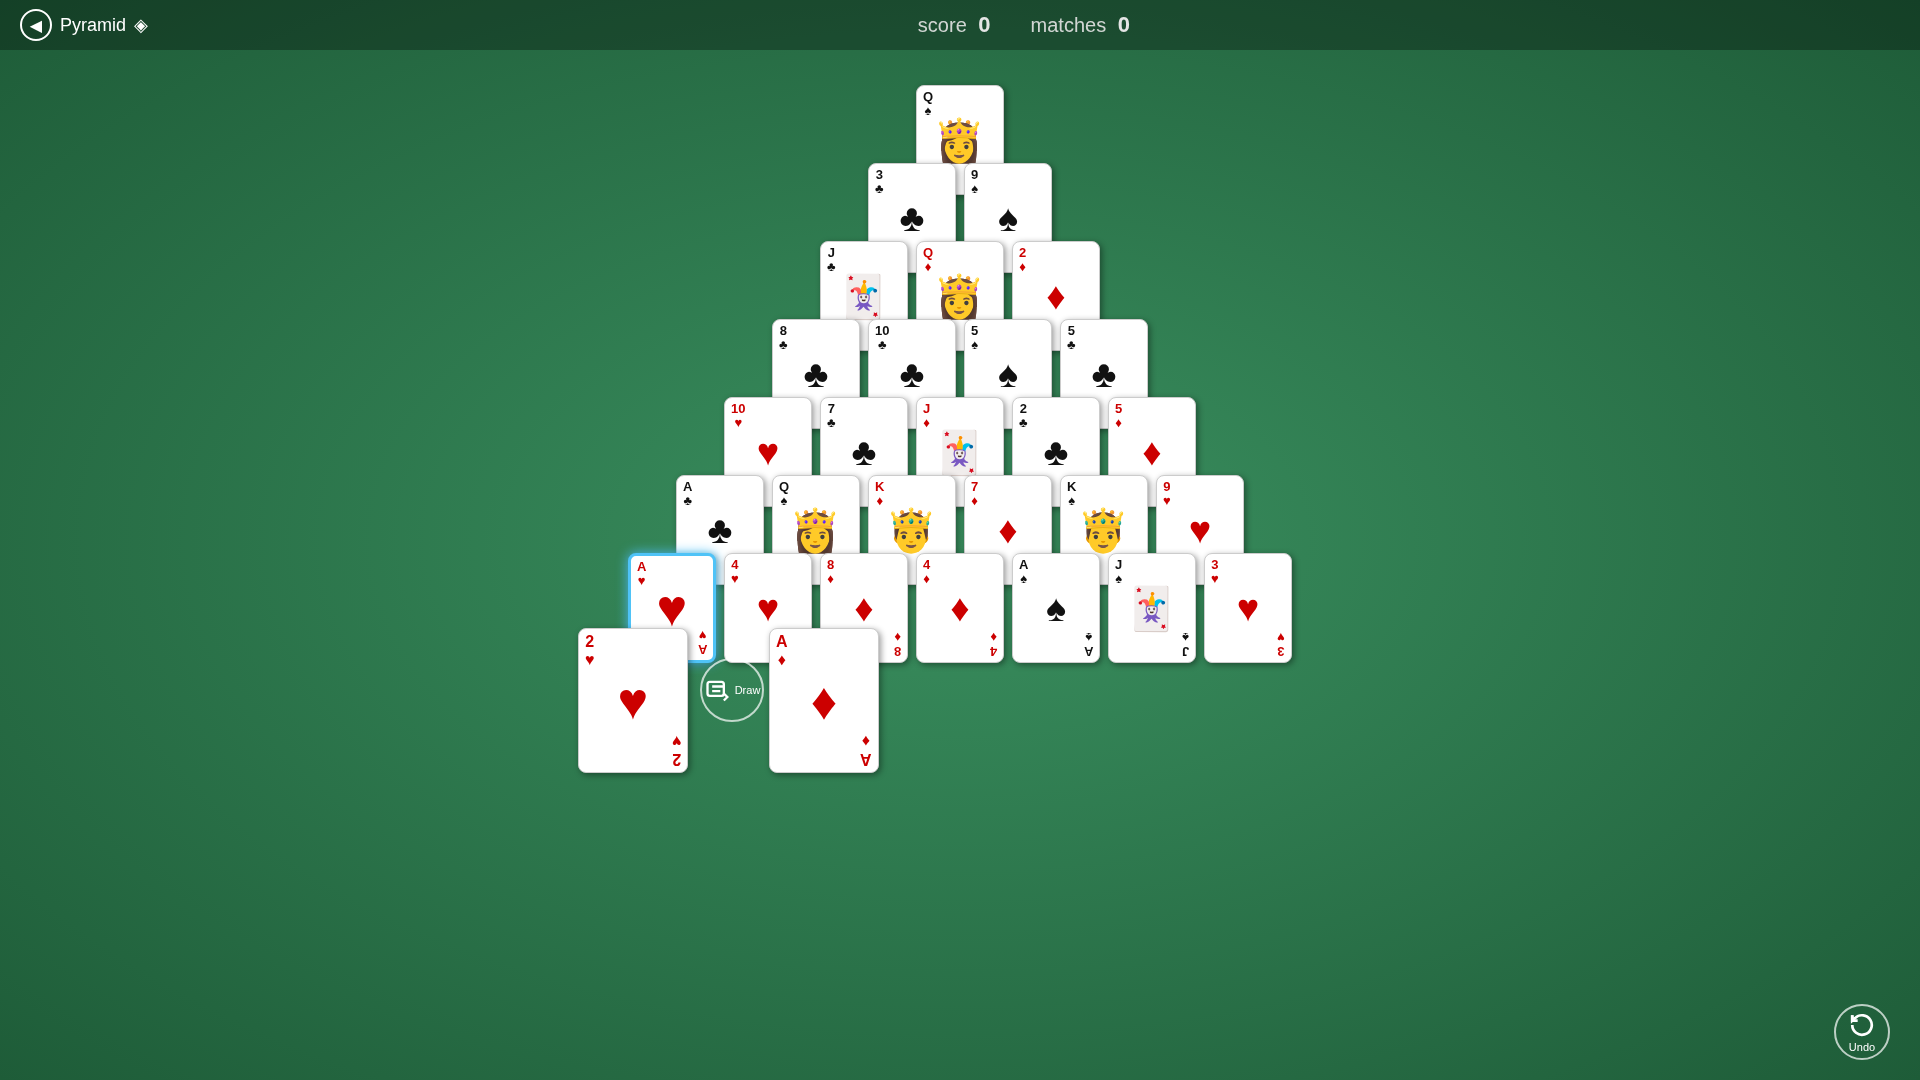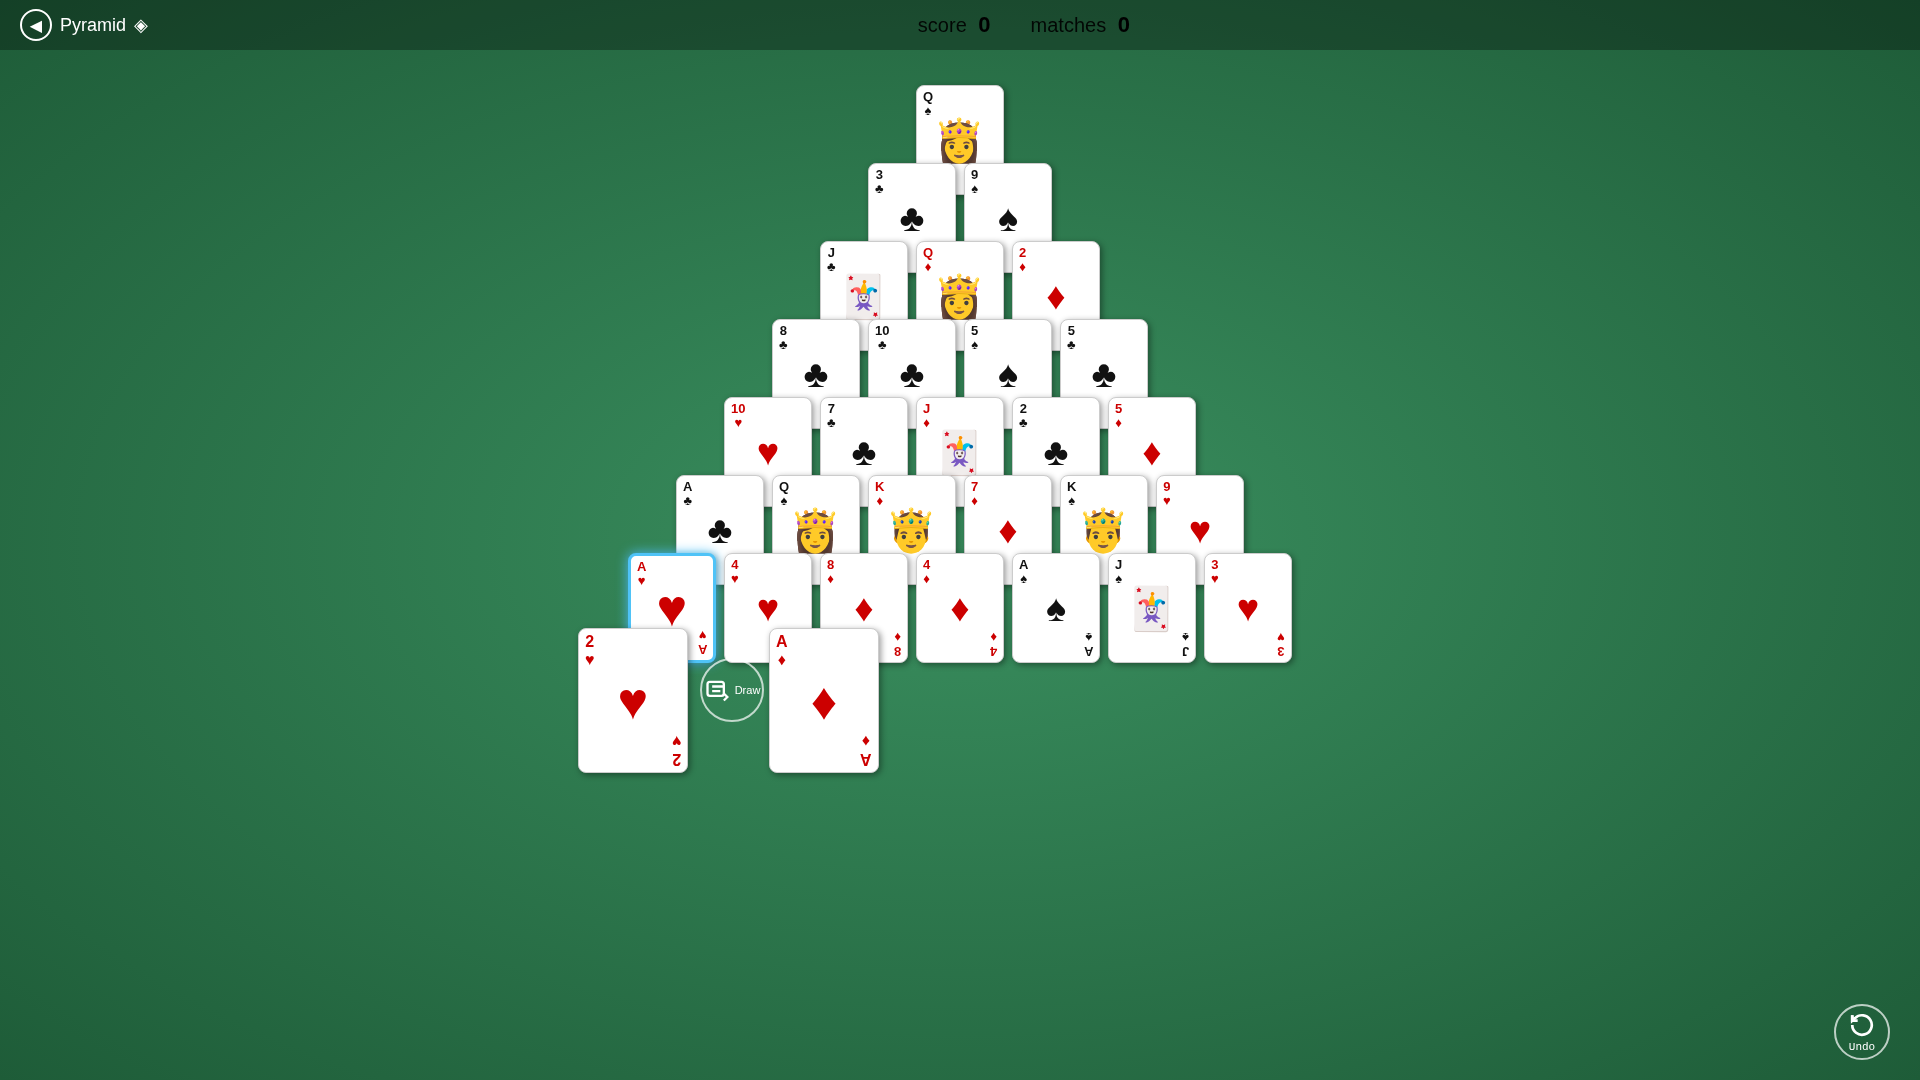--- a/index.html
+++ b/index.html
@@ -38,21 +38,21 @@
       border-radius: 50%;
       border: 2px solid white;
       display: flex; align-items: center; justify-content: center;
       font-size: 16px;
     }
     #score-area {
       margin: 0 auto;
       display: flex;
       gap: 40px;
       align-items: center;
-      color: #000000;
+      color: #e5e5e5;
       font-size: 20px;
     }
     #score-area .label { opacity: 0.9; }
     #score-area .value { font-weight: bold; font-size: 22px; margin-left: 6px; }
 
     
     .card {
       position: absolute;
       background: white;
       border-radius: 8px;
@@ -141,21 +141,20 @@
       border: 2px solid rgba(255,255,255,0.7);
       background: transparent;
       color: white;
       cursor: pointer;
       display: flex;
       flex-direction: column;
       align-items: center;
       justify-content: center;
       font-size: 11px;
       gap: 3px;
-      font-family: Liberation Mono, monospace;
     }
     #undo-btn svg { width: 26px; height: 26px; }
 
     .face-card-content {
       position: absolute;
       inset: 0;
       display: flex;
       align-items: center;
       justify-content: center;
       font-size: 36px;

